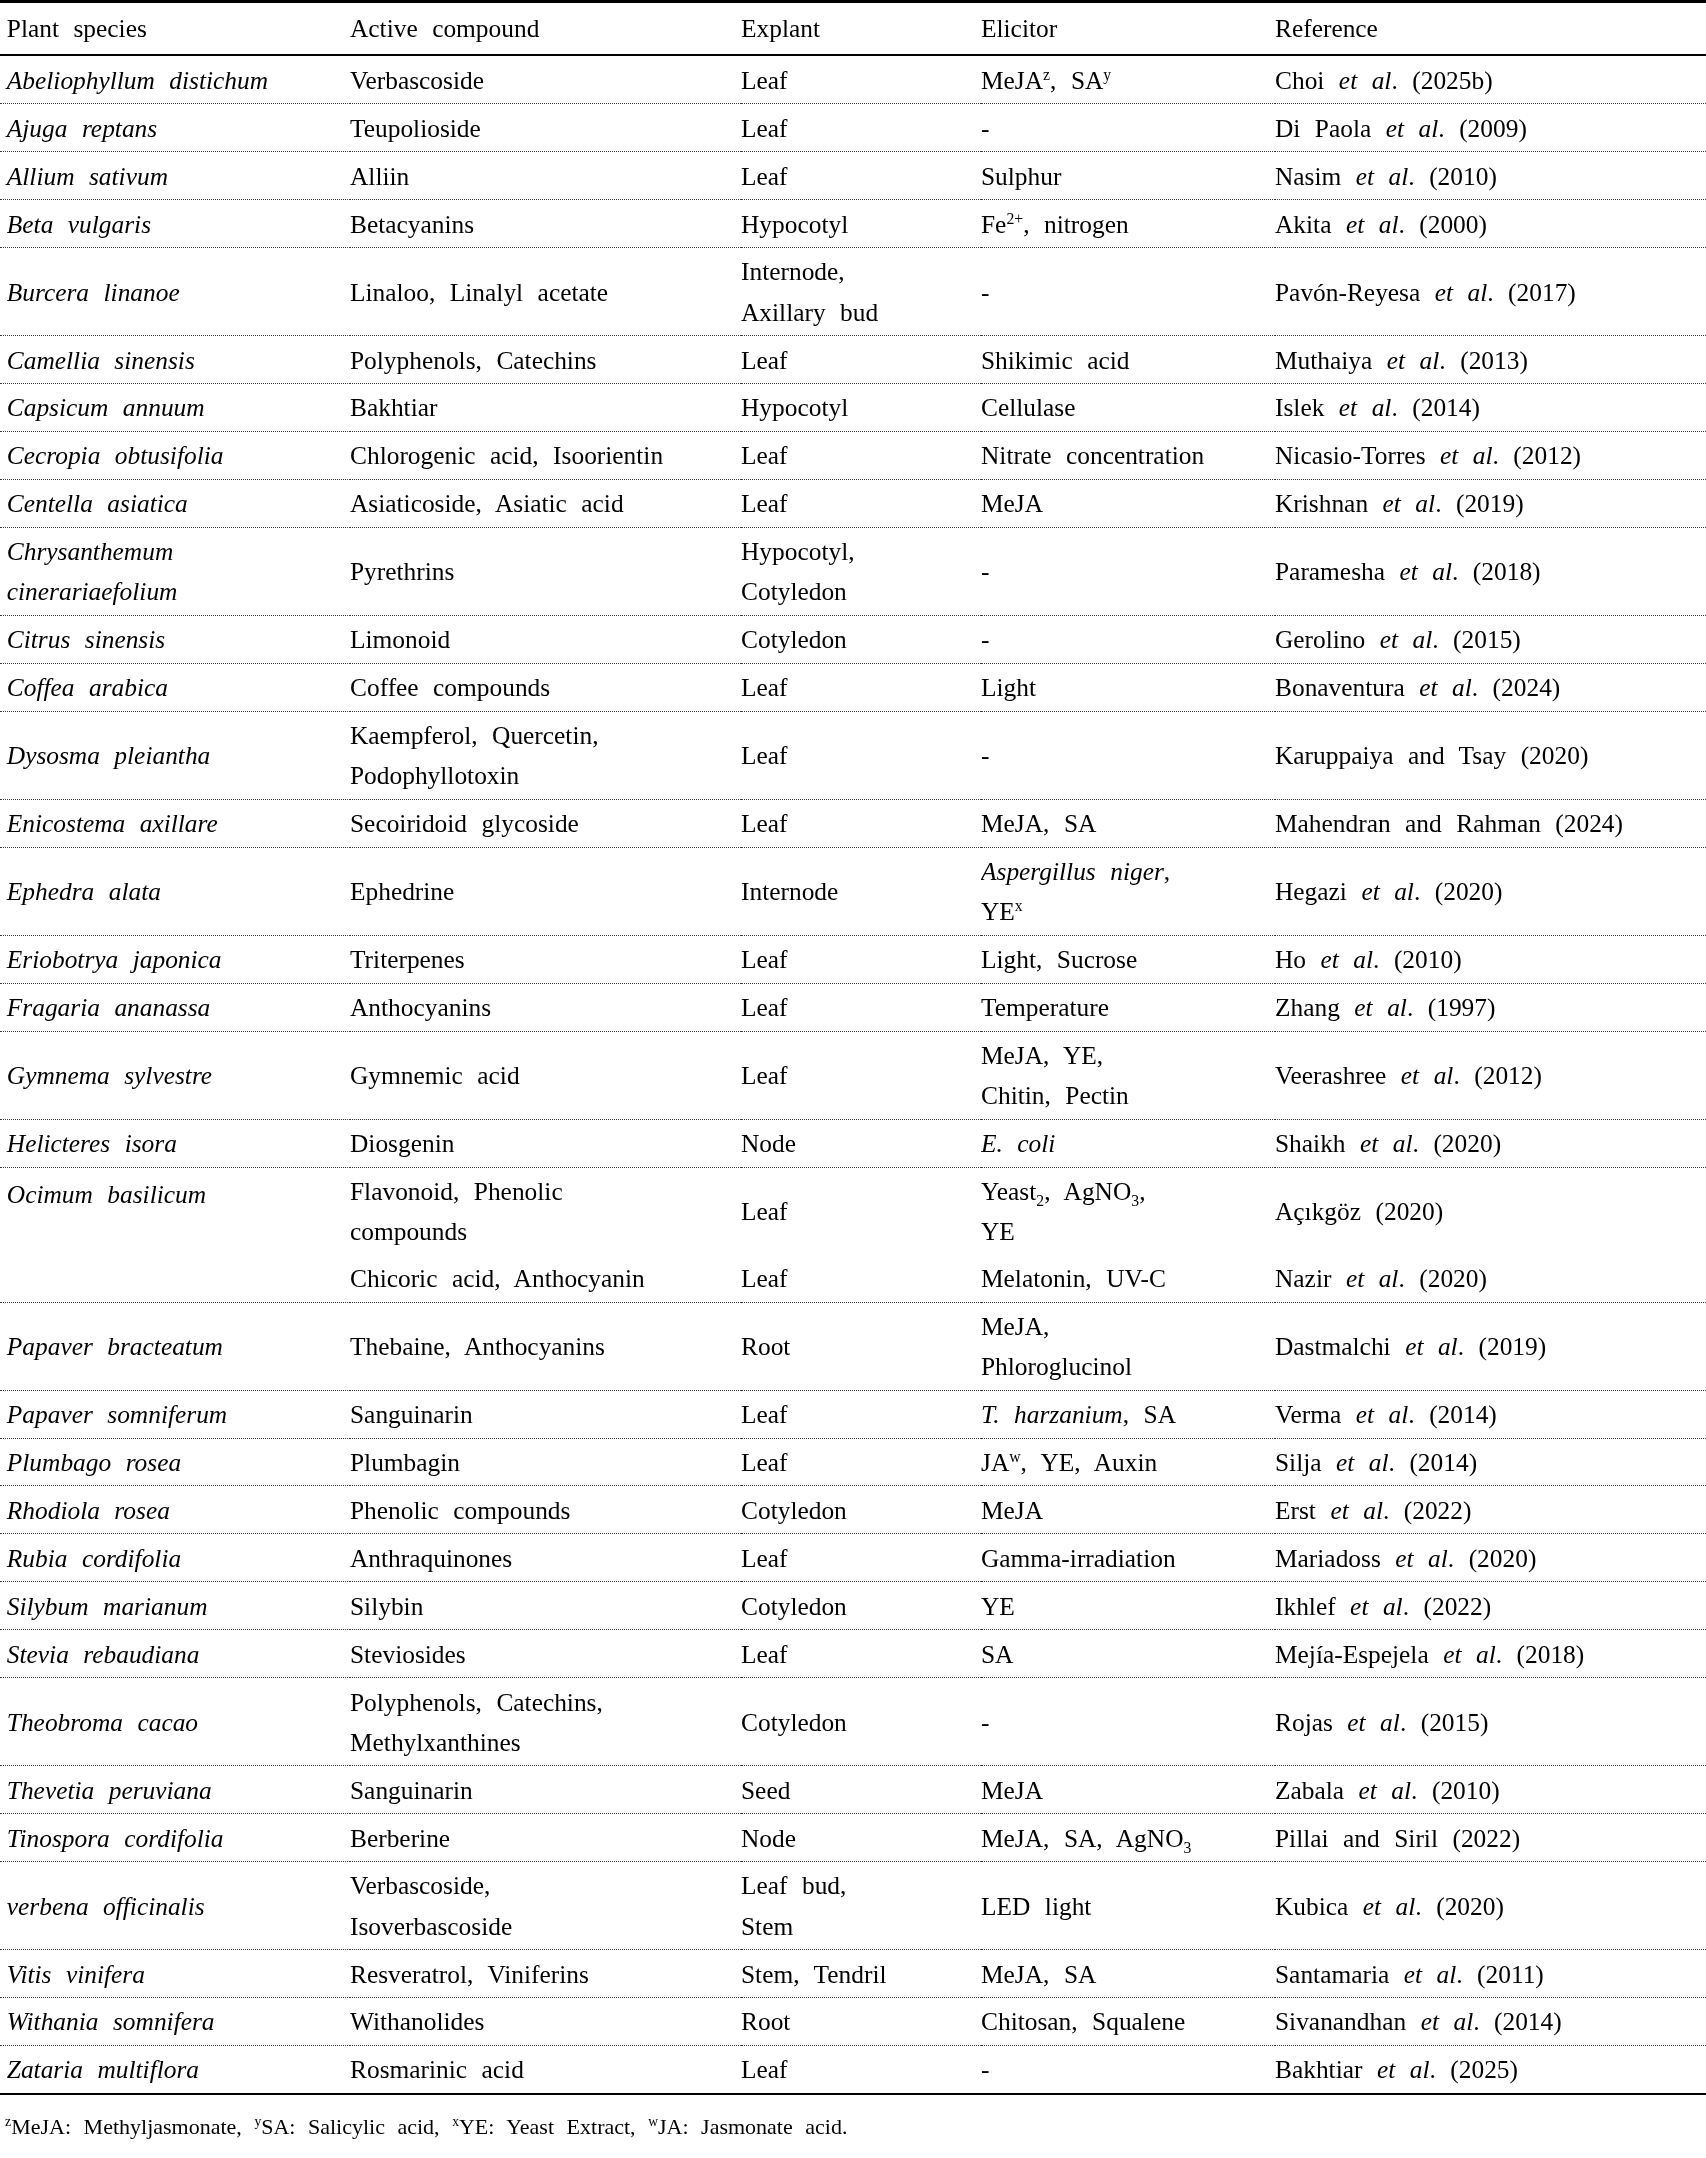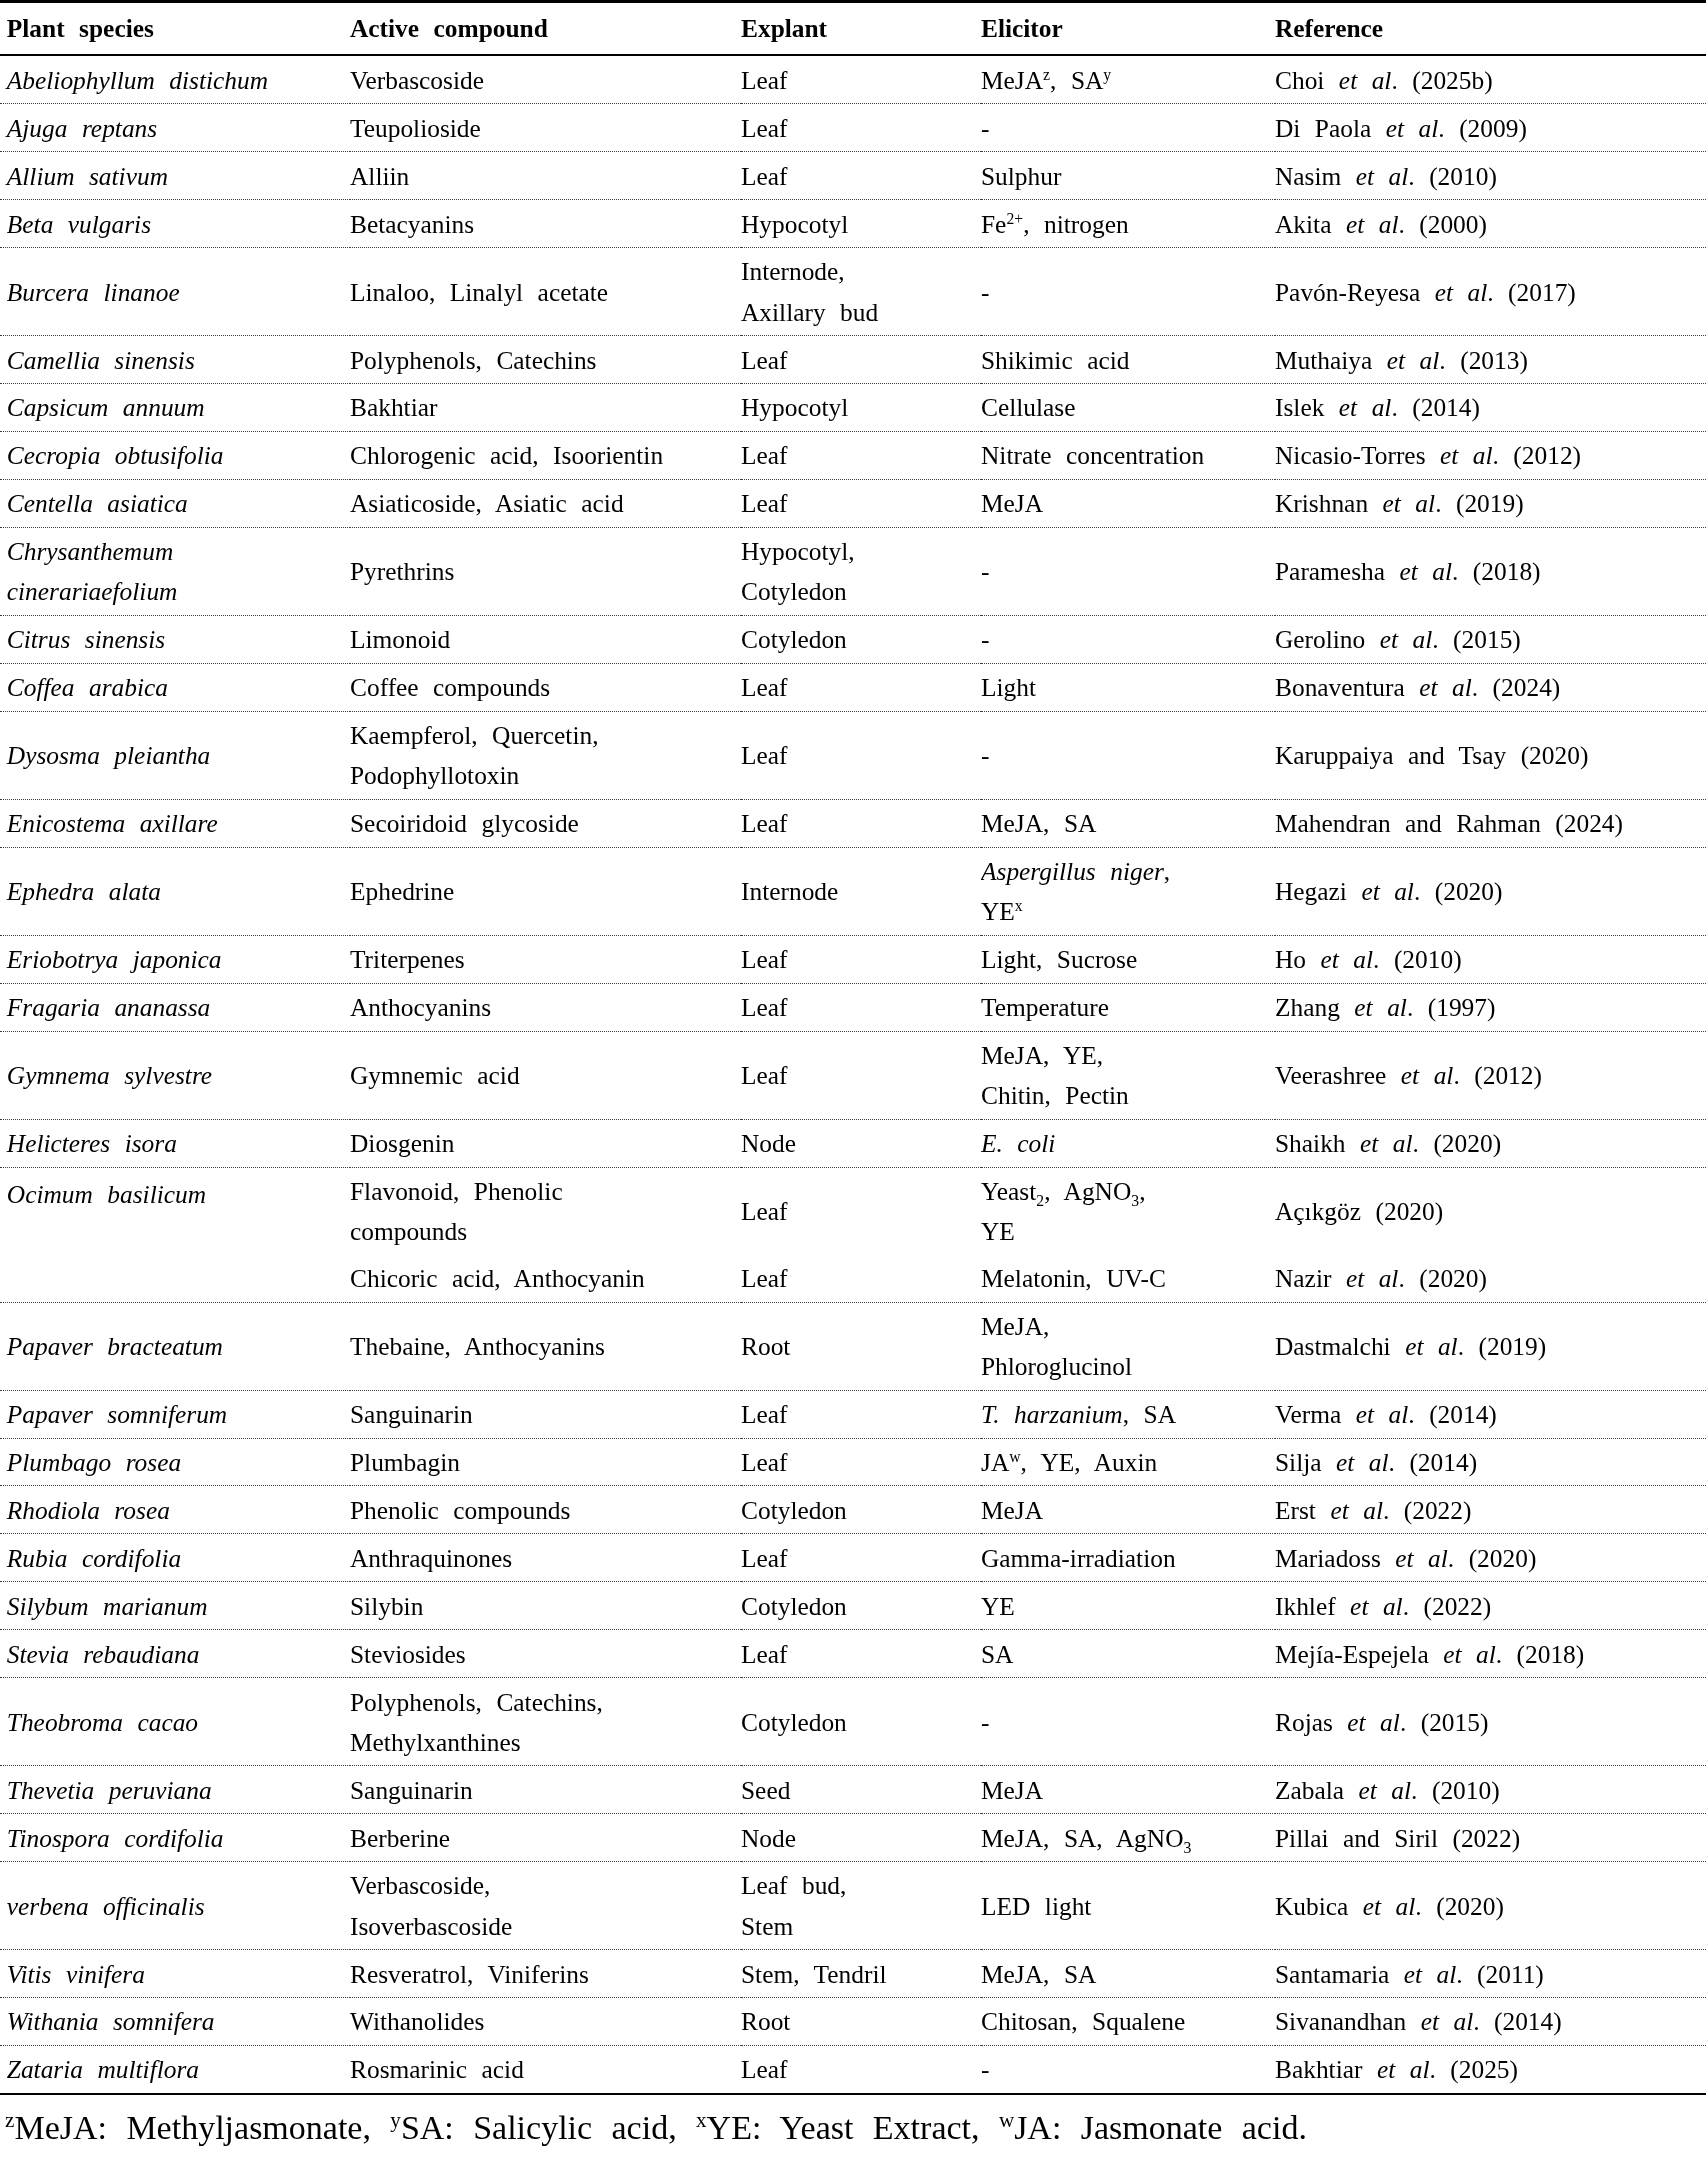--- a/index.html
+++ b/index.html
@@ -9,21 +9,21 @@
     font-family: "Liberation Serif", "DejaVu Serif", serif;
   }
   table.elicitor-table {
     width: 1706px;
     border-collapse: collapse;
     table-layout: fixed;
     border-top: 3.4px solid #000;
     border-bottom: 2.5px solid #000;
   }
   thead th {
-    font-weight: bold;
+    font-weight: normal;
     text-align: left;
     font-size: 25.4px;
     line-height: 1.55;
     padding: 6px 5.1px 6px 0;
     border-bottom: 2.5px solid #000;
     word-spacing: 0.32em;
     white-space: nowrap;
     overflow: hidden;
   }
   tbody td {
@@ -34,24 +34,25 @@
     text-align: left;
     word-spacing: 0.32em;
     overflow: hidden;
   }
   th.col-species, td.col-species { padding-left: 6.8px; }
   tbody tr:not(:first-child):not(.merged) td { border-top: 1.7px dotted #3c3c3c; }
   td.vtop { vertical-align: top; padding-top: 6.8px; }
   sup { font-size: 0.62em; vertical-align: super; line-height: 0; }
   sub { font-size: 0.62em; vertical-align: sub; line-height: 0; }
   .footnote {
-    font-size: 34px;
+    font-size: 22px;
     line-height: 1.5;
     padding: 6.8px 0 5.1px 5.1px;
     word-spacing: 0.32em;
+    margin-top: 8px;
   }
 </style>
 </head>
 <body>
 
 <table class="elicitor-table">
   <colgroup>
     <col style="width:350px">
     <col style="width:391px">
     <col style="width:240px">

